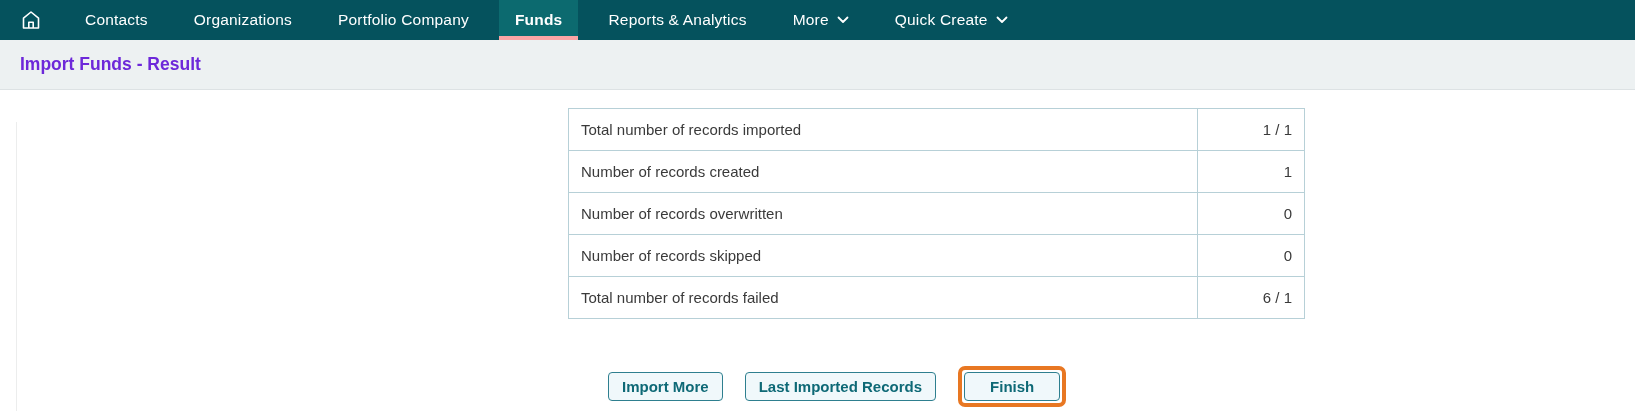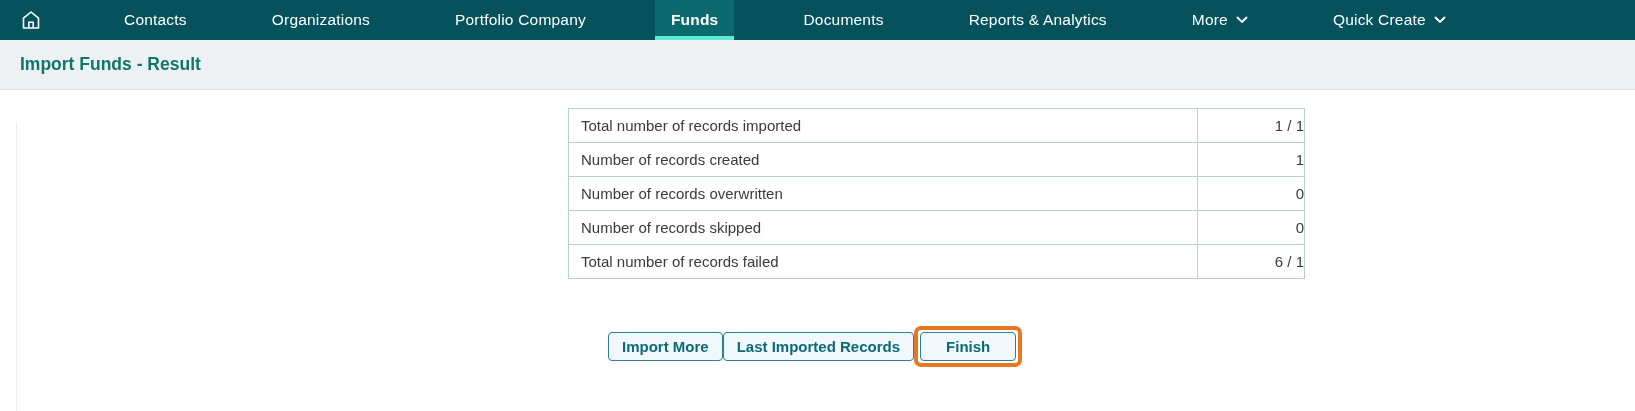--- a/index.html
+++ b/index.html
@@ -11,61 +11,60 @@
     position: relative;
   }
 
   
   .navbar {
     height: 40px;
     background: #05525D;
     display: flex;
     align-items: stretch;
     color: #ffffff;
-    gap: 39px;
   }
   .home-btn {
     width: 62px;
     display: flex;
     align-items: center;
     justify-content: center;
     cursor: pointer;
   }
   .nav-item {
     display: flex;
     align-items: center;
     padding: 0 16px;
     margin: 0 7px;
     font-size: 15.5px;
     letter-spacing: .2px;
     cursor: pointer;
     white-space: nowrap;
   }
   .nav-item.active {
     background: #0C6A6F;
-    border-bottom: 4px solid #5eead4;
+    border-bottom: 4px solid #fca5a5;
     font-weight: bold;
     padding-top: 4px;
   }
   .nav-item .caret {
     margin-left: 8px;
     width: 12px; height: 8px;
   }
 
   
   .page-header {
     height: 50px;
     background: #EDF1F2;
     border-bottom: 1px solid #DDE2E4;
     display: flex;
     align-items: center;
     padding-left: 20px;
   }
   .page-title {
-    color: #0f766e;
+    color: #6d28d9;
     font-size: 17.5px;
     font-weight: bold;
   }
 
   
   .content {
     position: relative;
     height: 321px;
     background: #ffffff;
   }
@@ -82,34 +81,35 @@
     border-collapse: collapse;
     margin: 18px 0 0 568px;
     width: 737px;
     font-size: 15px;
     color: #3A3A3A;
     background: #fff;
   }
   table.results-table td {
     border: 1px solid #B7D0D7;
     height: 34px;
-    padding: 0;
+    padding: 12px;
   }
   table.results-table td.label {
     padding-left: 12px;
   }
   table.results-table td.value {
     width: 107px;
     text-align: right;
   }
 
   
   .actions {
     display: flex;
     align-items: center;
+    gap: 22px;
     margin: 47px 0 0 608px;
   }
   .btn {
     height: 29px;
     padding: 0 13px;
     background: #F0F8FB;
     border: 1px solid #2E7F8F;
     border-radius: 4px;
     color: #0E6976;
     font-family: "Liberation Sans", sans-serif;
@@ -133,21 +133,20 @@
   <div class="home-btn">
     <svg width="24" height="24" viewBox="0 0 24 24" fill="none" stroke="#ffffff" stroke-width="1.6" stroke-linejoin="round">
       <path d="M4.5 10.2 L12 4 L19.5 10.2 V20 H4.5 Z"></path>
       <path d="M9.8 20 V14.2 H14.2 V20"></path>
     </svg>
   </div>
   <div class="nav-item">Contacts</div>
   <div class="nav-item">Organizations</div>
   <div class="nav-item">Portfolio Company</div>
   <div class="nav-item active">Funds</div>
-  <div class="nav-item">Documents</div>
   <div class="nav-item">Reports &amp; Analytics</div>
   <div class="nav-item">
     <span>More</span>
     <svg class="caret" viewBox="0 0 12 8" fill="none" stroke="#ffffff" stroke-width="1.8" stroke-linecap="round" stroke-linejoin="round">
       <polyline points="1.5,1.5 6,6 10.5,1.5"></polyline>
     </svg>
   </div>
   <div class="nav-item">
     <span>Quick Create</span>
     <svg class="caret" viewBox="0 0 12 8" fill="none" stroke="#ffffff" stroke-width="1.8" stroke-linecap="round" stroke-linejoin="round">

